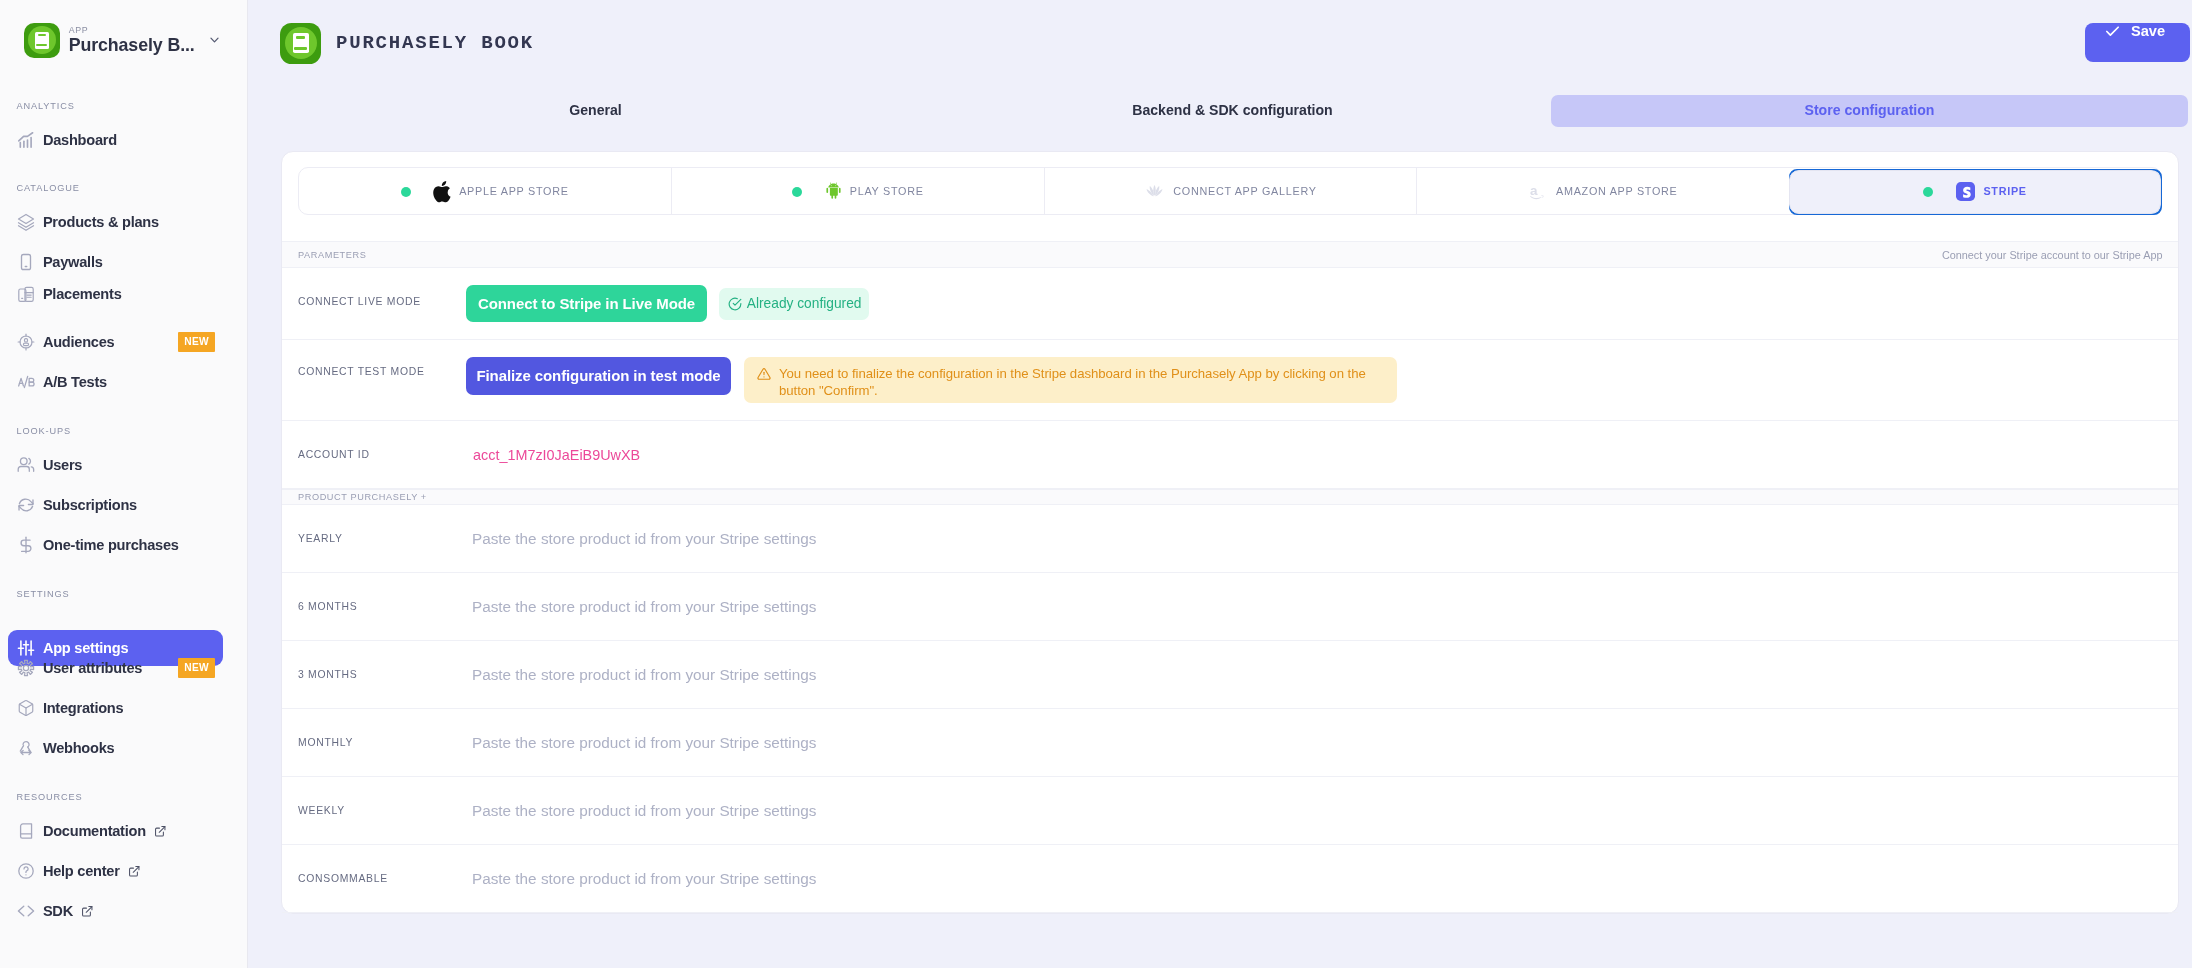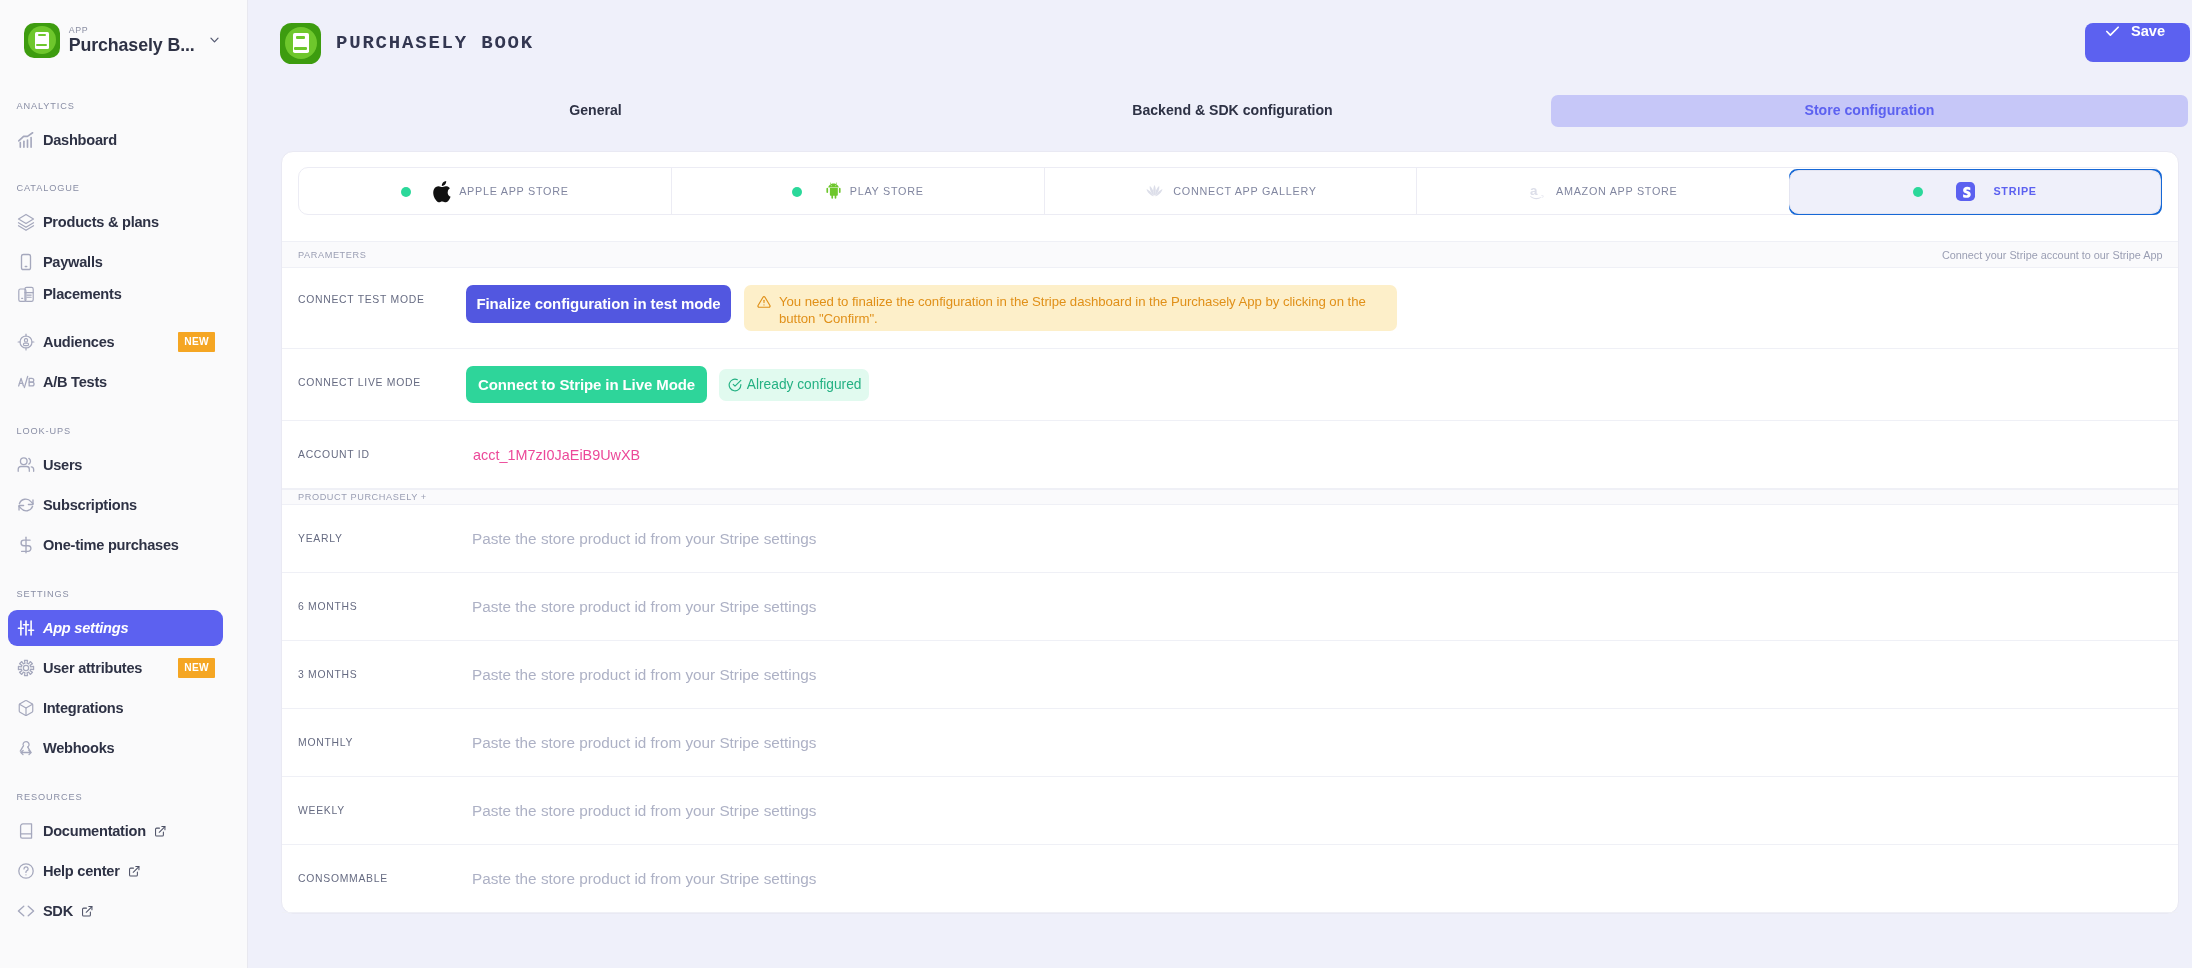--- a/index.html
+++ b/index.html
@@ -111,21 +111,21 @@
   .store-tab{
     flex:1;display:flex;align-items:center;justify-content:center;
     font-size:10.8px;font-weight:500;letter-spacing:.72px;color:#8186a0;cursor:pointer;
     border-right:1px solid #ececf4;position:relative;
   }
   .store-tab:last-child{border-right:none;}
   .store-tab.sel{border-left:0;}
   .store-tab:nth-last-child(2){border-right:none;}
   .store-tab .dot{width:10px;height:10px;border-radius:50%;background:#2bd89a;flex:0 0 10px;margin-right:23px;position:relative;top:1px;}
   .store-tab.sel{
-    background:transparent;border:none;color:#5c61f0;font-weight:600;z-index:2;gap:10px;
+    background:transparent;border:none;color:#5c61f0;font-weight:600;z-index:2;
   }
   .store-tab.sel:after{
     content:"";position:absolute;left:-0.3px;top:0.9px;right:-0.8px;bottom:-0.7px;
     border:2px solid #1668d6;border-radius:8px;pointer-events:none;z-index:-2;
   }
   .store-tab.sel:before{
     content:"";position:absolute;left:0.2px;top:2.1px;right:0.2px;bottom:0.5px;
     background:#eff0fa;border-radius:10px;border:1px solid #e4e5f1;pointer-events:none;z-index:-1;
   }
   .store-ico{display:flex;align-items:center;margin-right:8px;}
@@ -293,21 +293,21 @@
         <div class="nav-item" data-name="sidebar-item-one-time-purchases" style="top: 527px;">
           <span data-name="dollar-icon" style="display: flex; width: 18px; height: 18px; flex: 0 0 18px;">
             <svg class="ico" viewBox="0 0 24 24" fill="none" stroke="currentColor" stroke-width="1.8" stroke-linecap="round" stroke-linejoin="round">
               <line x1="12" y1="1.6" x2="12" y2="22.4"></line>
               <path d="M17.4 5.5H9.2a3.75 3.75 0 0 0 0 7.5h5.6a3.75 3.75 0 0 1 0 7.5H6.2"></path>
             </svg>
           </span>
           <span class="txt" data-name="sidebar-item-label">One-time purchases</span>
         </div>
         <div class="sec-label" data-name="sidebar-section-title" style="top: 586.5px;">SETTINGS</div>
-        <div class="nav-item active" data-name="sidebar-item-app-settings" style="top: 610px; font-style: italic;">
+        <div class="nav-item active" data-name="sidebar-item-app-settings" style="top: 630px;">
           <span data-name="sliders-icon" style="display: flex; width: 18px; height: 18px; flex: 0 0 18px;">
             <svg class="ico" viewBox="0 0 24 24" fill="none" stroke="currentColor" stroke-width="2.1" stroke-linecap="round" stroke-linejoin="round">
               <line x1="5.2" y1="2.8" x2="5.2" y2="11.2"></line>
               <line x1="5.2" y1="13.4" x2="5.2" y2="21.2"></line>
               <line x1="12" y1="2.8" x2="12" y2="6.6"></line>
               <line x1="12" y1="8.8" x2="12" y2="21.2"></line>
               <line x1="18.8" y1="2.8" x2="18.8" y2="13.9"></line>
               <line x1="18.8" y1="16.1" x2="18.8" y2="21.2"></line>
               <line x1="1.9" y1="12.3" x2="8.5" y2="12.3"></line>
               <line x1="8.7" y1="7.7" x2="15.3" y2="7.7"></line>
@@ -487,49 +487,49 @@
             </span>
             <span data-name="store-tab-label">STRIPE</span>
           </div>
         </div>
 
       <div class="params-bar" data-name="parameters-section-header">
         <div class="l" data-name="parameters-label">PARAMETERS</div>
         <div class="r" data-name="parameters-hint">Connect your Stripe account to our Stripe App</div>
       </div>
 
+      <div class="row r-live" data-name="row-connect-live-mode">
+        <div class="rl" data-name="row-label">CONNECT LIVE MODE</div>
+        <div class="rv" data-name="row-value">
+          <button class="btn-green" data-name="connect-live-mode-button">Connect to Stripe in Live Mode</button>
+          <div class="pill-green" data-name="already-configured-badge">
+            <svg data-name="check-circle-icon" viewBox="0 0 24 24" fill="none" stroke="currentColor" stroke-width="2" stroke-linecap="round" stroke-linejoin="round">
+                <path d="M22 11.08V12a10 10 0 1 1-5.93-9.14"></path>
+                <polyline points="22 4 12 14.01 9 11.01"></polyline>
+              </svg>
+            <span data-name="already-configured-label">Already configured</span>
+          </div>
+        </div>
+      </div>
+
       <div class="row r-test" data-name="row-connect-test-mode">
         <div class="rl" data-name="row-label">CONNECT TEST MODE</div>
         <div class="rv" data-name="row-value">
           <button class="btn-indigo" data-name="finalize-test-mode-button">Finalize configuration in test mode</button>
           <div class="warn" data-name="test-mode-warning">
             <svg data-name="warning-triangle-icon" viewBox="0 0 24 24" fill="none" stroke="currentColor" stroke-width="2" stroke-linecap="round" stroke-linejoin="round">
                 <path d="M10.29 3.86 1.82 18a2 2 0 0 0 1.71 3h16.94a2 2 0 0 0 1.71-3L13.71 3.86a2 2 0 0 0-3.42 0z"></path>
                 <line x1="12" y1="9" x2="12" y2="13"></line>
                 <line x1="12" y1="17" x2="12.01" y2="17"></line>
               </svg>
             <span data-name="test-mode-warning-text">You need to finalize the configuration in the Stripe dashboard in the Purchasely App by clicking on the button "Confirm".</span>
           </div>
         </div>
       </div>
 
-      <div class="row r-live" data-name="row-connect-live-mode">
-        <div class="rl" data-name="row-label">CONNECT LIVE MODE</div>
-        <div class="rv" data-name="row-value">
-          <button class="btn-green" data-name="connect-live-mode-button">Connect to Stripe in Live Mode</button>
-          <div class="pill-green" data-name="already-configured-badge">
-            <svg data-name="check-circle-icon" viewBox="0 0 24 24" fill="none" stroke="currentColor" stroke-width="2" stroke-linecap="round" stroke-linejoin="round">
-                <path d="M22 11.08V12a10 10 0 1 1-5.93-9.14"></path>
-                <polyline points="22 4 12 14.01 9 11.01"></polyline>
-              </svg>
-            <span data-name="already-configured-label">Already configured</span>
-          </div>
-        </div>
-      </div>
-
       <div class="row r-acct" data-name="row-account-id">
         <div class="rl" data-name="row-label">ACCOUNT ID</div>
         <div class="rv" data-name="row-value">
             <span class="acct" data-name="account-id-value">acct_1M7zI0JaEiB9UwXB</span>
           </div>
       </div>
 
       <div class="params-bar products-bar" data-name="products-section-header">
         <div class="l" data-name="products-label">PRODUCT PURCHASELY +</div>
       </div>

